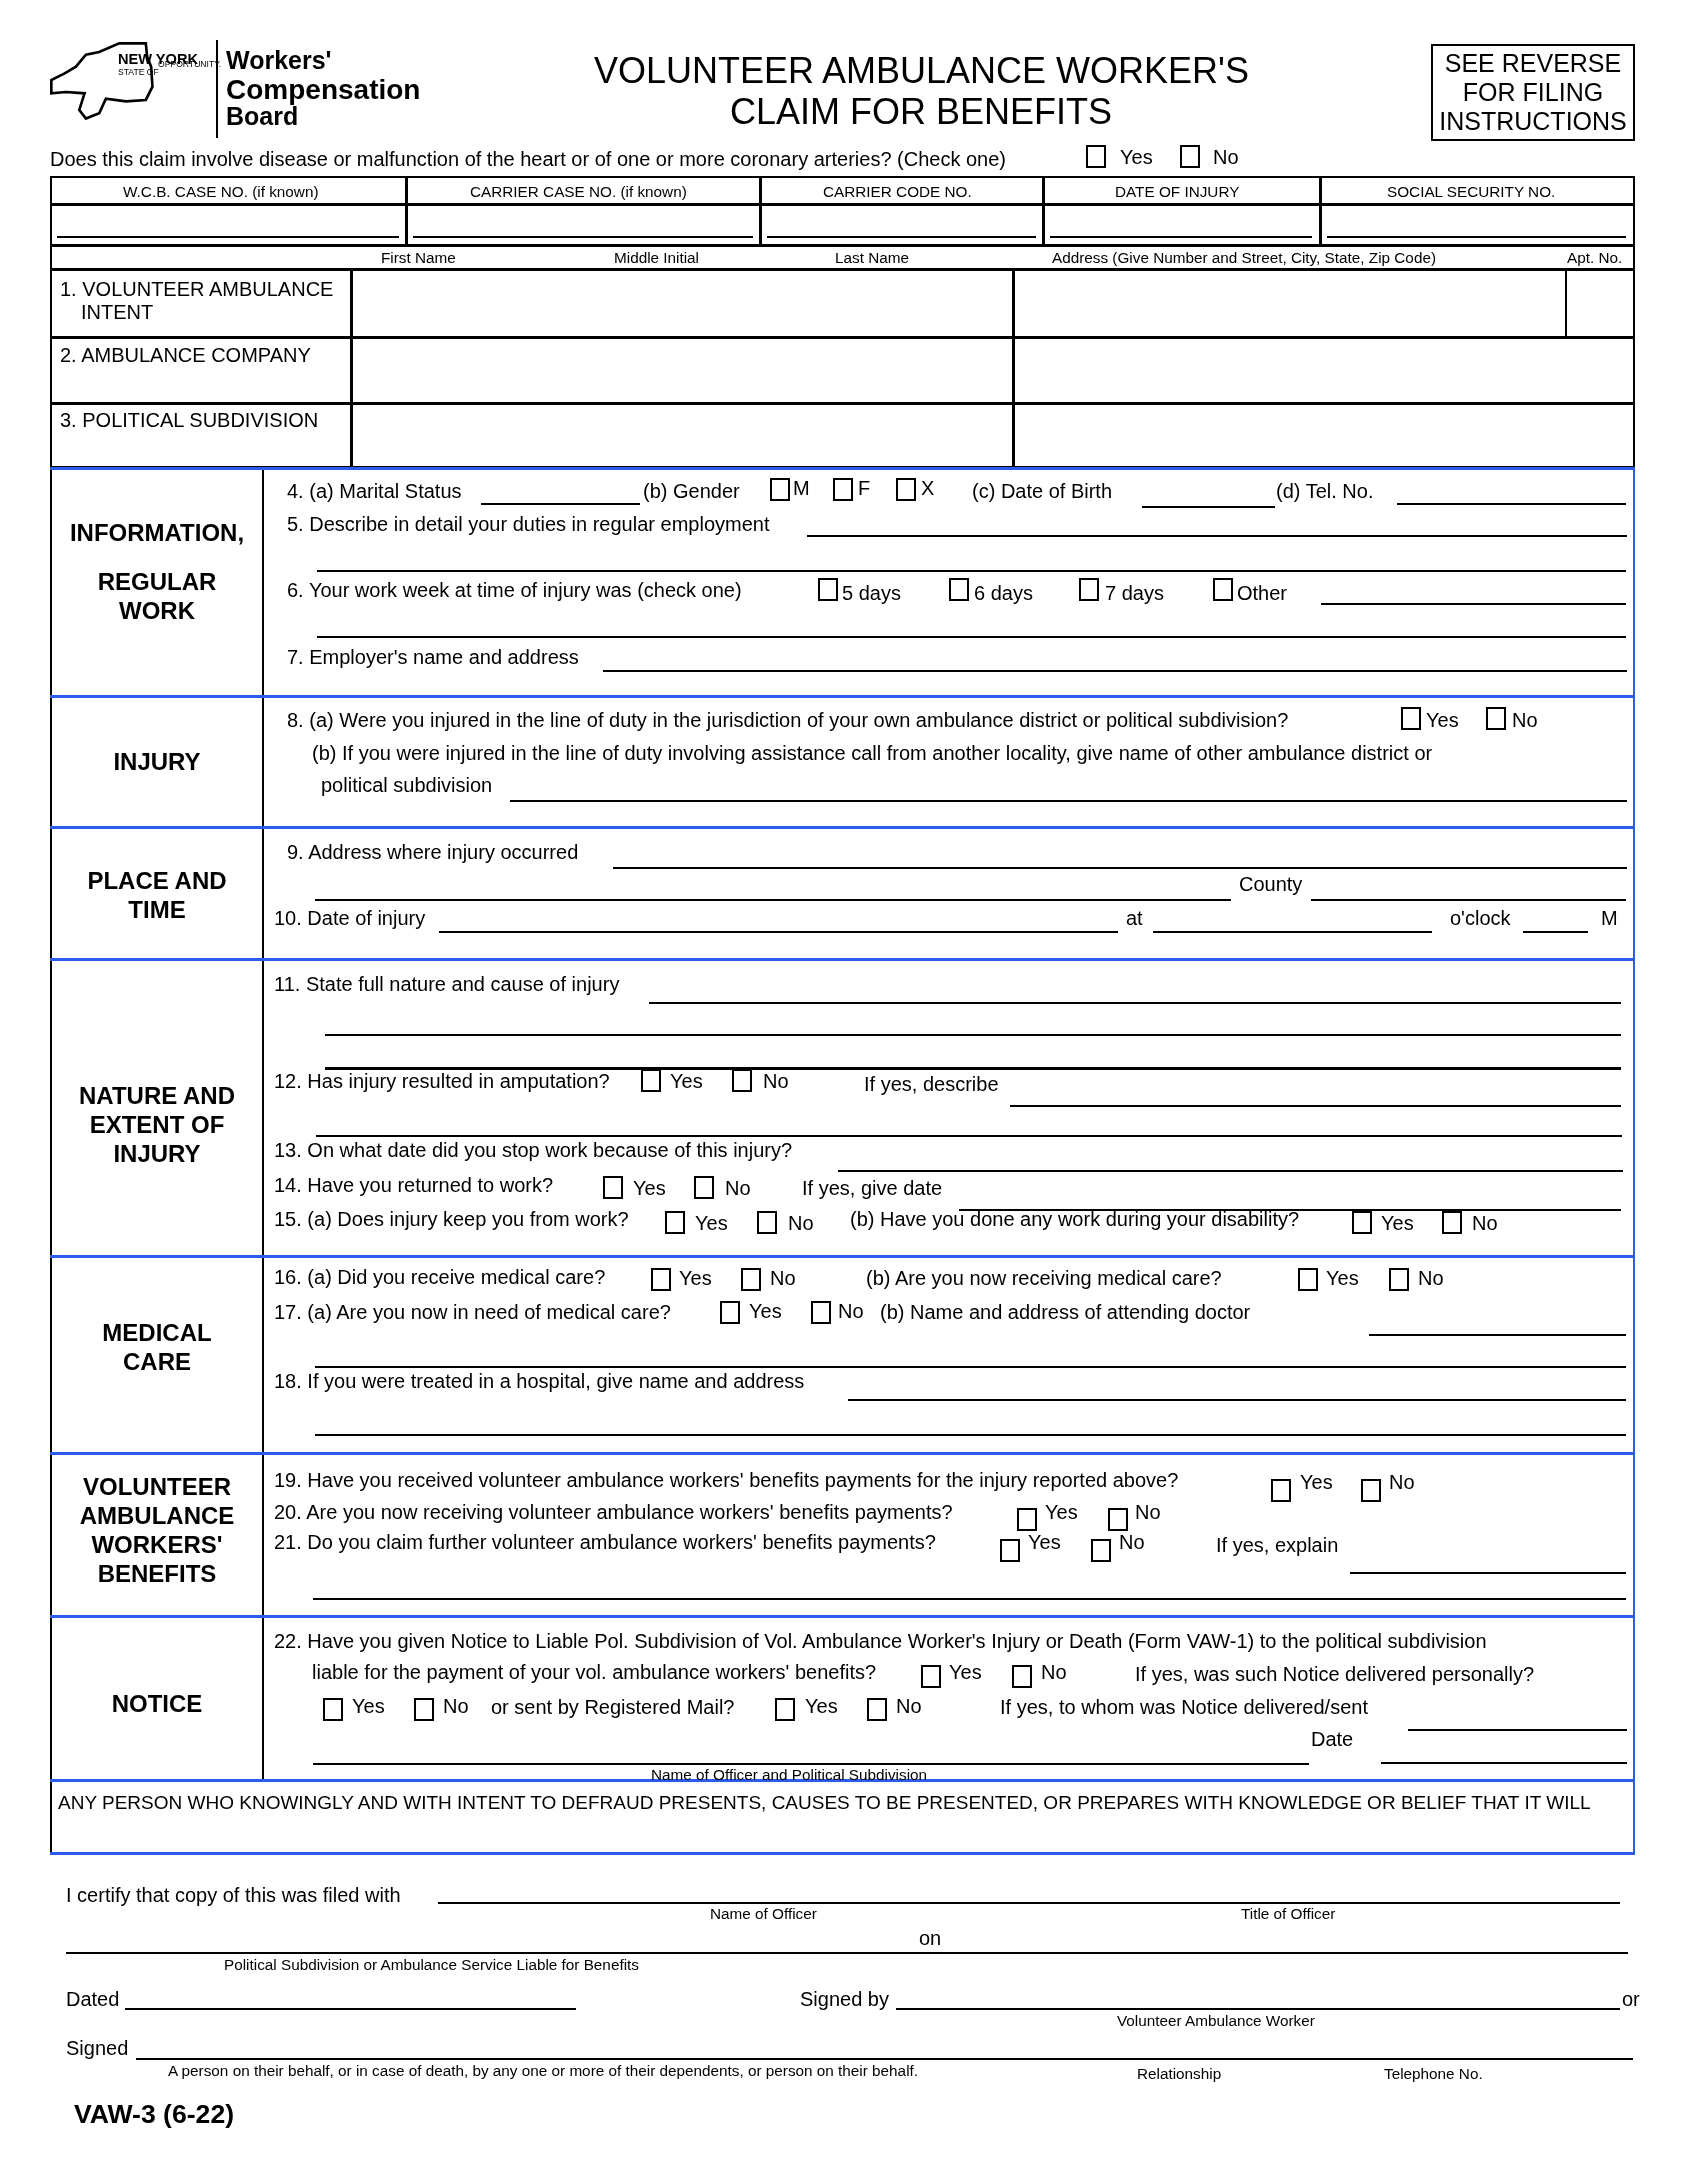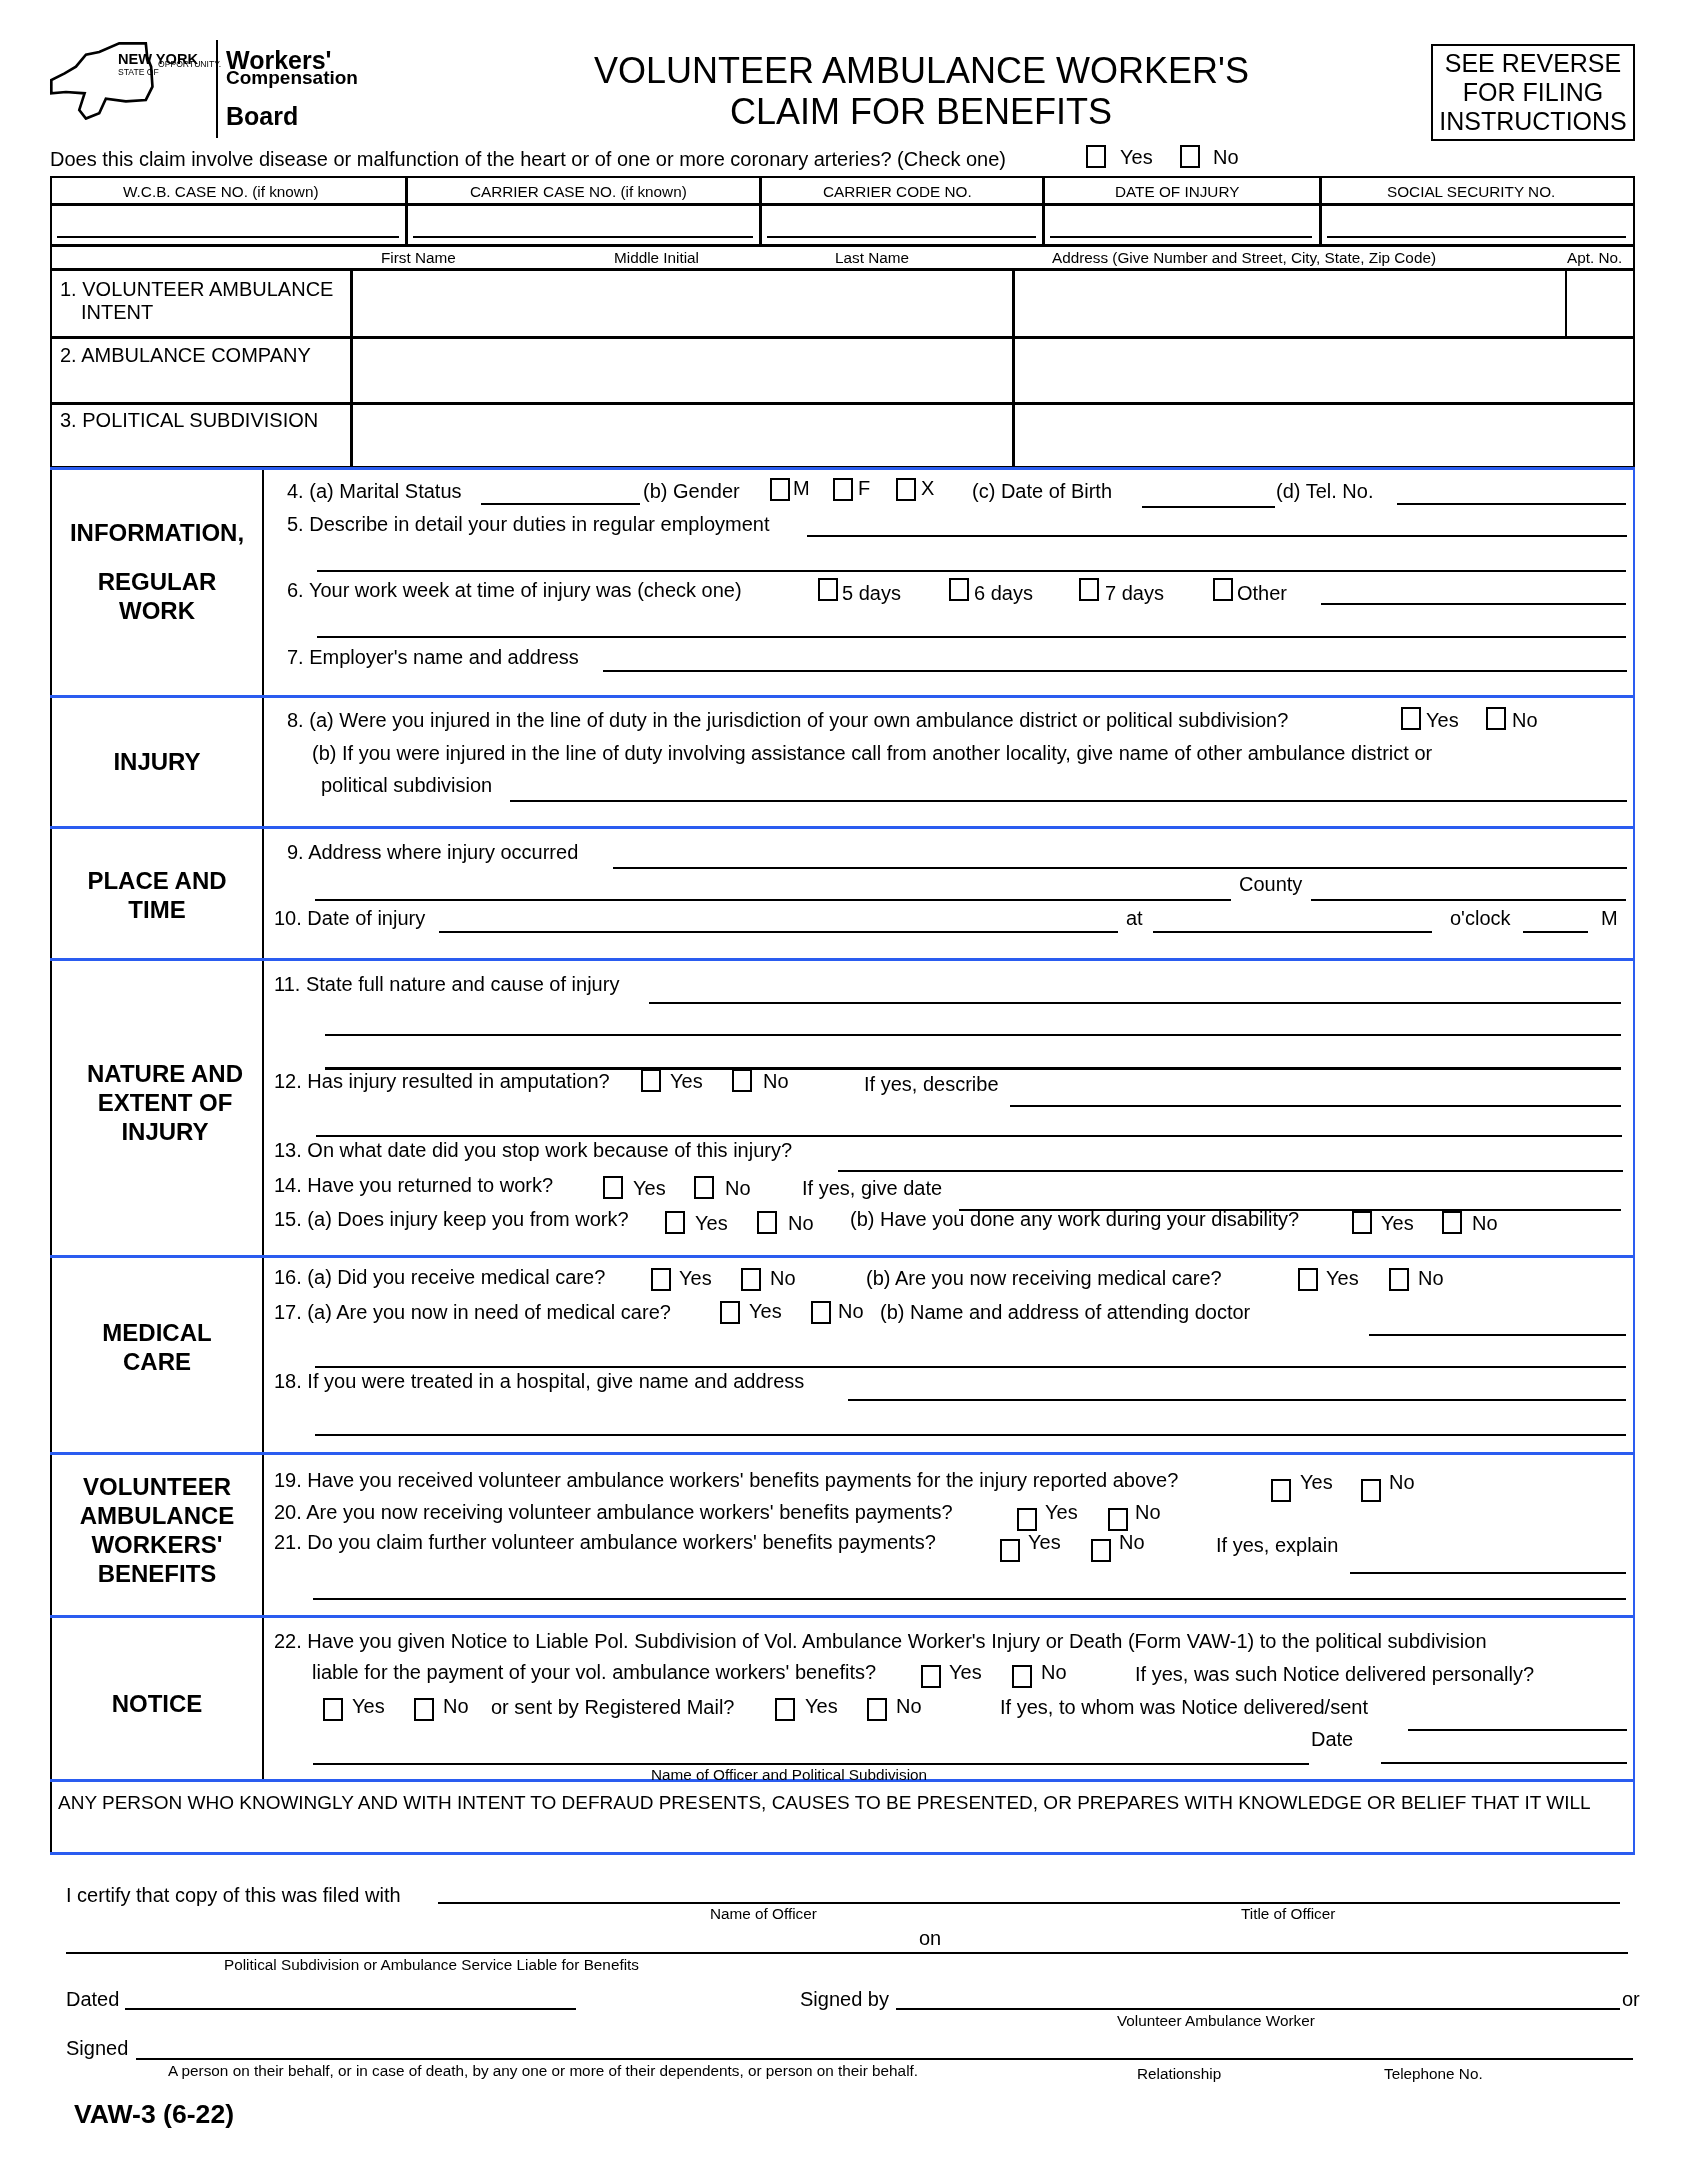--- a/index.html
+++ b/index.html
@@ -22,21 +22,21 @@
 <body>
 
 <svg class="abs" style="left:46px;top:40px" width="173" height="80" viewBox="0 0 260 120">
   <path d="M110 5 L150 5 L152 25 L158 40 L160 70 L150 90 L120 92 L90 88 L80 110 L60 118 L50 105 L58 80 L30 78 L8 80 L8 60 L28 50 L45 40 L60 22 L80 18 Z" fill="none" stroke="#000" stroke-width="4"></path>
 </svg>
 <div class="t b" style="left:118px;top:52px;font-size:14.6px;">NEW YORK</div>
 <div class="t" style="left:118px;top:68px;font-size:8.6px;">STATE OF</div>
 <div class="t" style="left:118px;top:60px;font-size:8.6px;margin-left:40px;">OPPORTUNITY.</div>
 <div class="abs" style="left:216px;top:40px;width:2px;height:98px;background:#000"></div>
 <div class="t b" style="left:226px;top:48px;font-size:25px;">Workers'</div>
-<div class="t b" style="left:226px;top:68px;font-size:19px;">Compensation</div>
+<div class="t b" style="left:226px;top:76px;font-size:28px;">Compensation</div>
 <div class="t b" style="left:226px;top:104px;font-size:25px;">Board</div>
 
 <div class="t" style="left:594px;top:53px;font-size:36px;">VOLUNTEER AMBULANCE WORKER'S</div>
 <div class="t" style="left:730px;top:94px;font-size:36px;">CLAIM FOR BENEFITS</div>
 
 <div class="abs" style="left:1431px;top:44px;width:204px;height:97px;border:2.7px solid #000;box-sizing:border-box;text-align:center;font-size:25px;line-height:29px;padding-top:2.7px;">
   <div>SEE REVERSE</div>
   <div>FOR FILING</div>
   <div>INSTRUCTIONS</div>
 </div>
@@ -185,21 +185,21 @@
 <input class="field" style="left: 439px; top: 906px; width: 679px; height: 24px;">
 <div class="line" style="left:439px;top:931px;width:679px;"></div>
 <div class="t f30" style="left:1126px;top:908px;">at</div>
 <input class="field" style="left: 1153px; top: 906px; width: 279px; height: 24px;">
 <div class="line" style="left:1153px;top:931px;width:279px;"></div>
 <div class="t f30" style="left:1450px;top:908px;">o'clock</div>
 <input class="field" style="left: 1523px; top: 906px; width: 65px; height: 24px;">
 <div class="line" style="left:1523px;top:931px;width:65px;"></div>
 <div class="t f30" style="left:1601px;top:908px;">M</div>
 
-<div class="sec-label" style="top:1059px;padding-left:8px;">
+<div class="sec-label" style="top:1081px;">
   <div>NATURE AND</div>
   <div>EXTENT OF</div>
   <div>INJURY</div>
 </div>
 <div class="t f30" style="left:274px;top:974px;">11. State full nature and cause of injury</div>
 <input class="field" style="left: 649px; top: 972px; width: 972px; height: 24px;">
 <div class="line" style="left:649px;top:1002px;width:972px;"></div>
 <div class="line" style="left:325px;top:1034px;width:1296px;"></div>
 <div class="line" style="left:325px;top:1067px;width:1296px;height:2.7px;"></div>
 <div class="t f30" style="left:274px;top:1071px;">12. Has injury resulted in amputation?</div>

